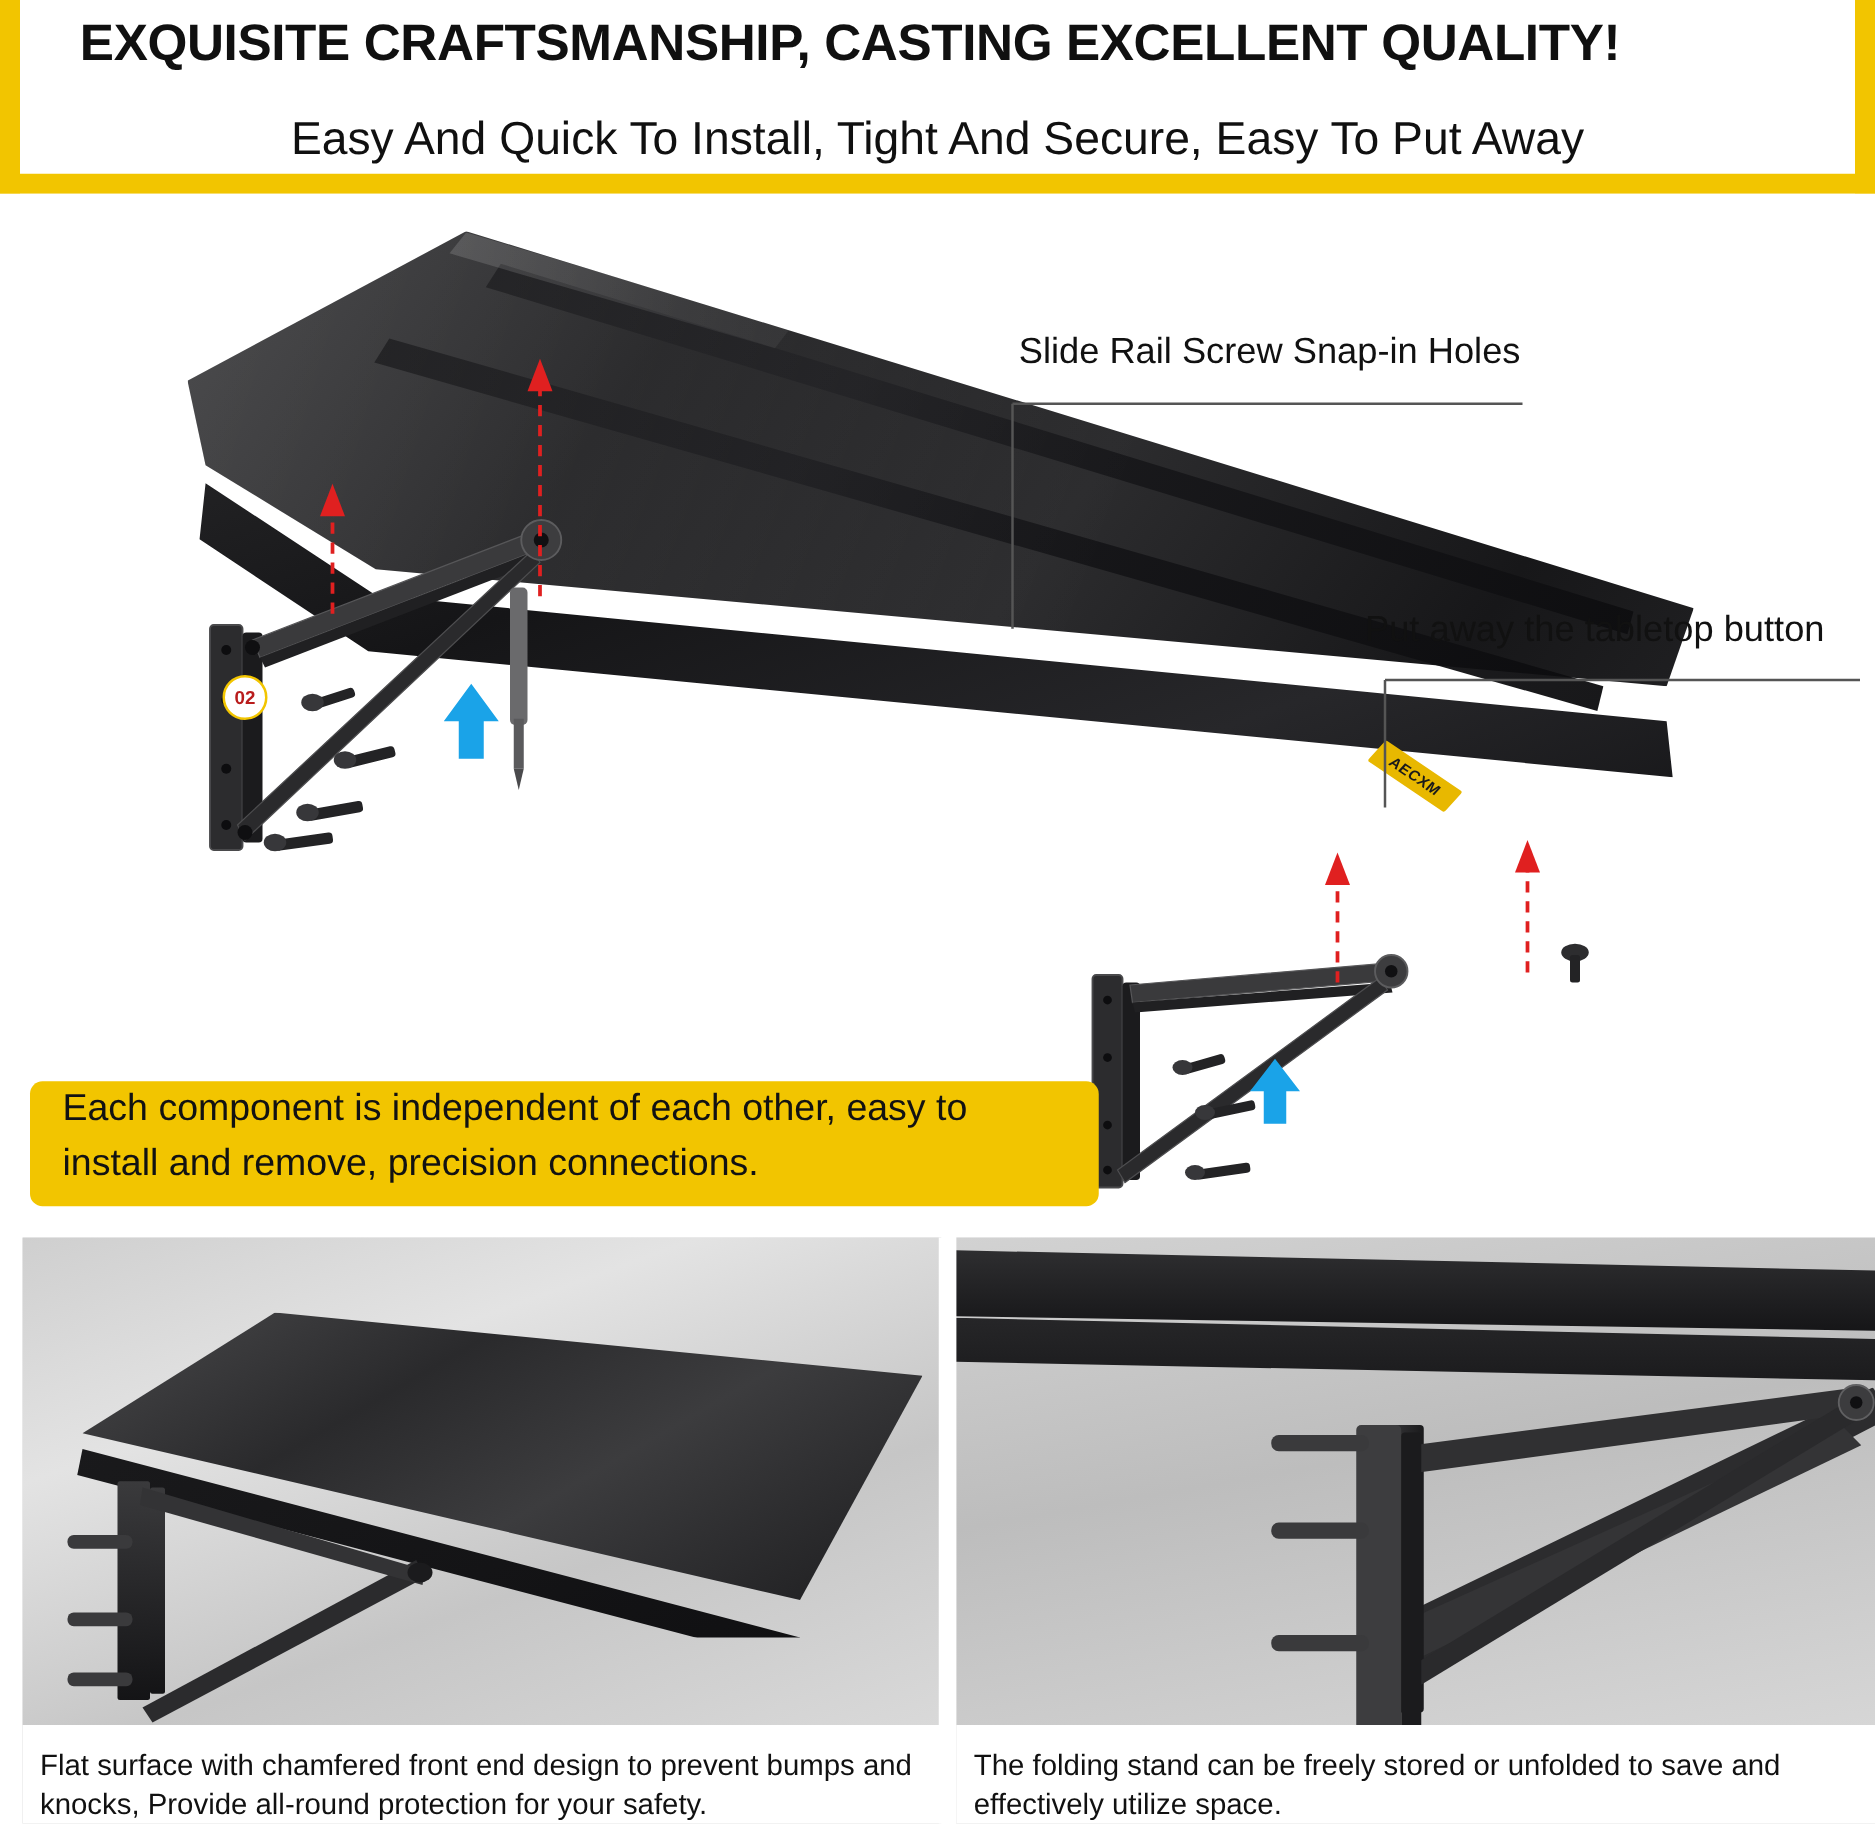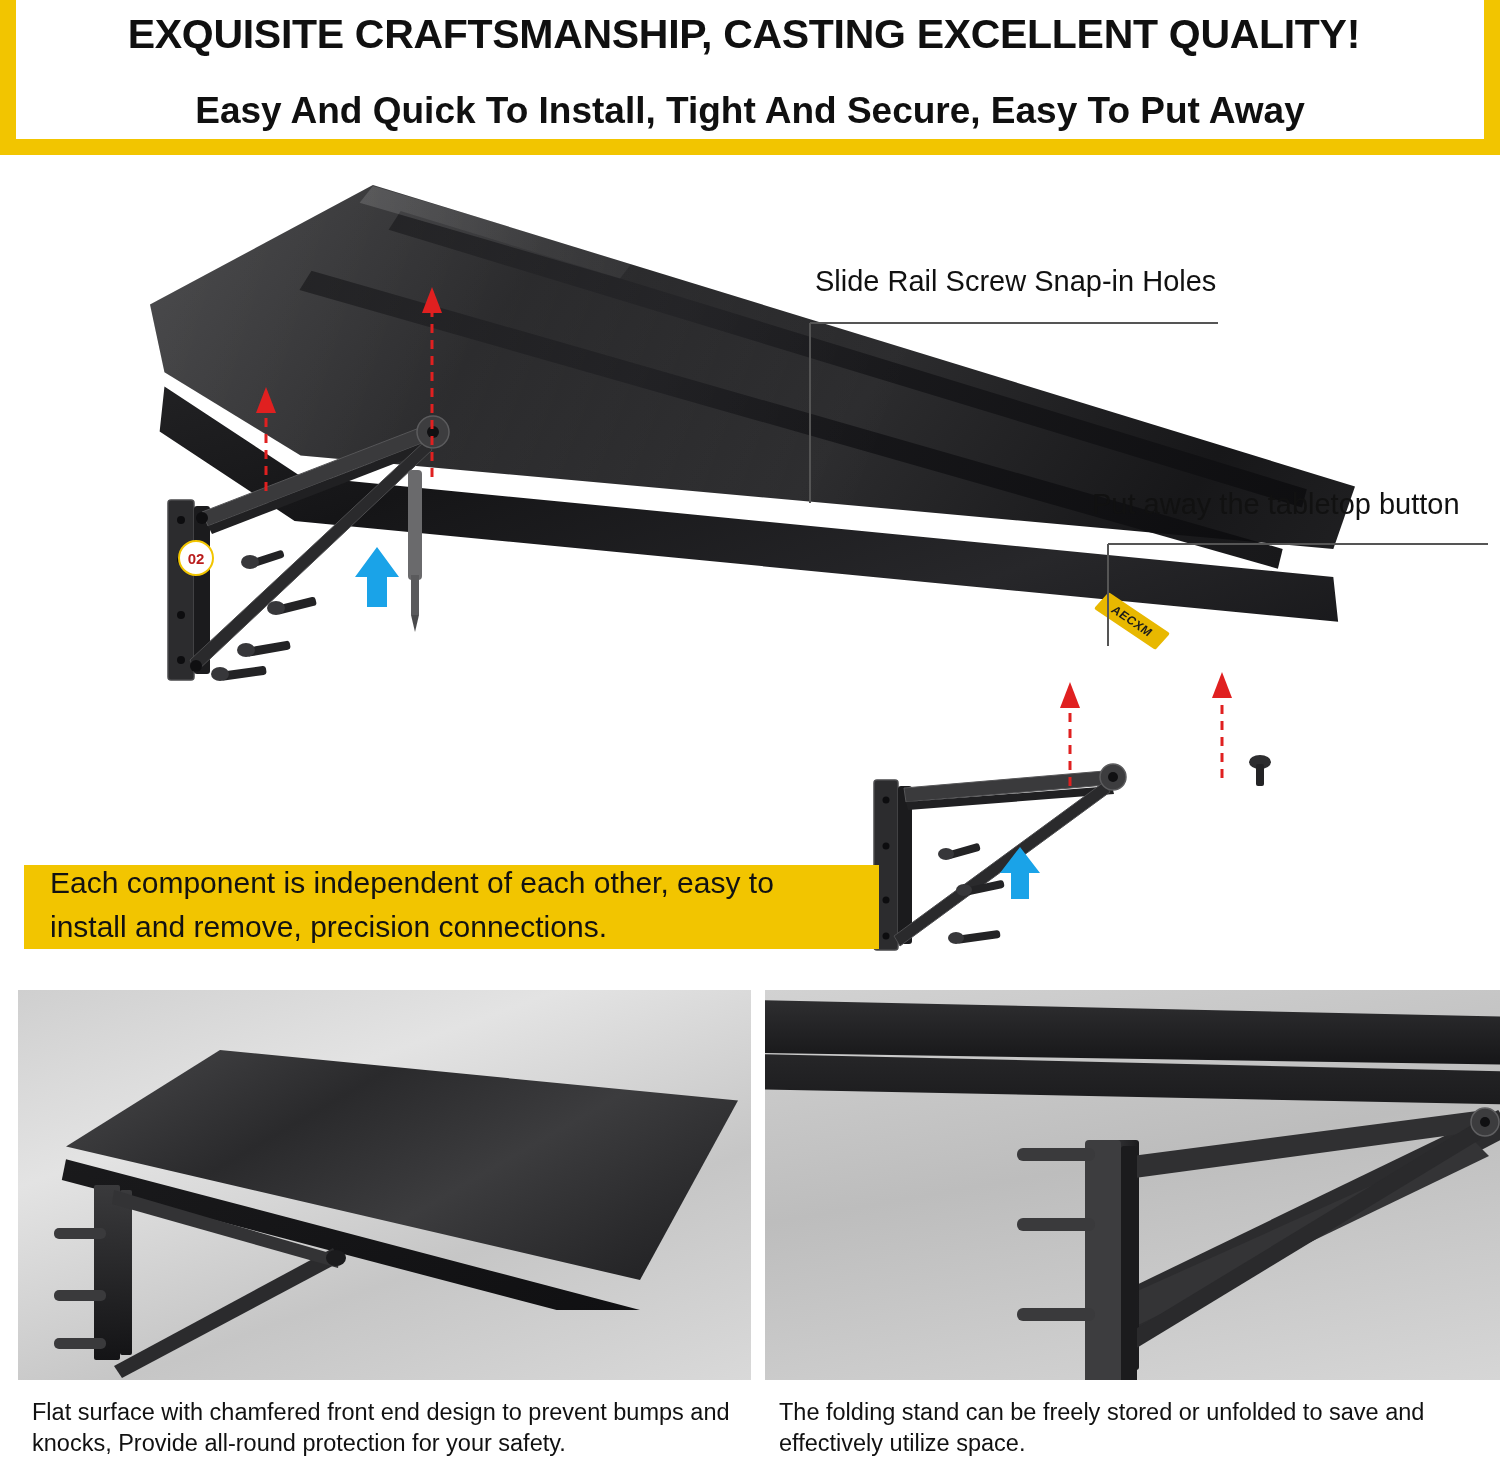--- a/index.html
+++ b/index.html
@@ -39,35 +39,35 @@
   .header-bar-bottom {
     position: absolute;
     left: 0; top: 139px;
     width: 1500px; height: 16px;
     background: #f2c500;
   }
   .header-title {
     position: absolute;
     left: 0; top: 6px;
     width: 1360px;
-    text-align: right;
+    text-align: center;
     font-size: 41px;
     font-weight: bold;
     letter-spacing: -0.3px;
     color: #101010;
     line-height: 56px;
     white-space: nowrap;
   }
   .header-sub {
     position: absolute;
     left: 0; top: 88px;
     width: 1500px;
     text-align: center;
     font-size: 37px;
-    font-weight: bold;
+    font-weight: normal;
     color: #101010;
     line-height: 46px;
     white-space: nowrap;
   }
 
   
   .hero {
     position: absolute;
     left: 0; top: 155px;
     width: 1500px; height: 835px;
@@ -176,24 +176,25 @@
     position: absolute;
     font-size: 29px;
     color: #111111;
     white-space: nowrap;
   }
 
   
   .note-box {
     position: absolute;
     left: 24px; top: 710px;
-    width: 855px; height: 84px;
+    width: 855px; height: 100px;
     background: #f2c500;
     display: flex;
-    align-items: flex-end;
+    align-items: flex-start;
+    border-radius: 10px;
   }
   .note-box p {
     margin: 0;
     padding: 0 26px;
     font-size: 30px;
     line-height: 44px;
     color: #121212;
   }
 
   

